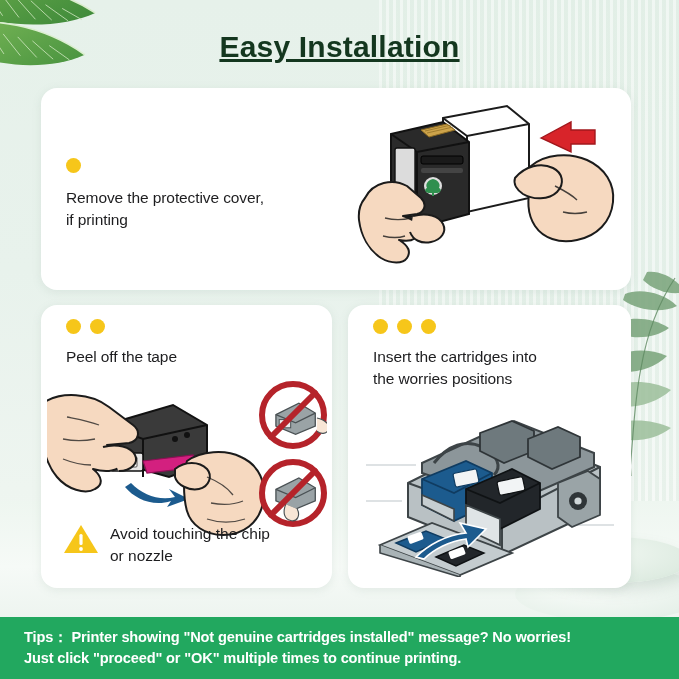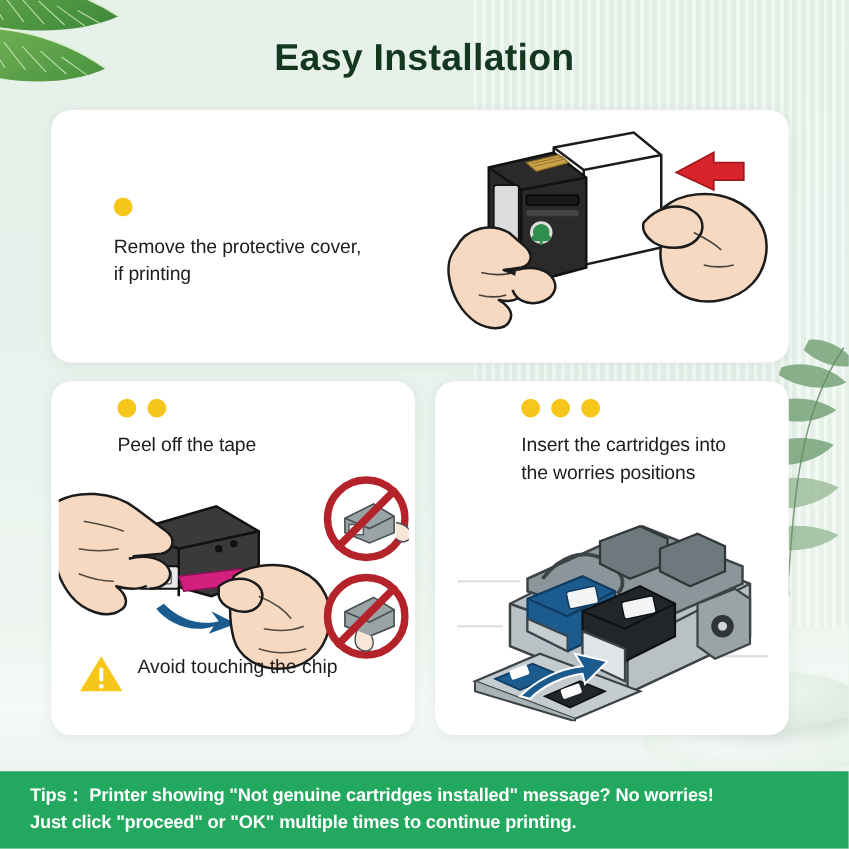--- a/index.html
+++ b/index.html
@@ -44,20 +44,21 @@
 
   
   .plant-r{ position:absolute; right:-6px; top:268px; width:96px; height:250px; }
 
   
   #title{
     position:absolute; top:30px; left:0; right:0;
     text-align:center;
     font-size:30px; font-weight:bold; letter-spacing:.2px;
     color:#14371f;
+    text-decoration:underline;
   }
 
   
   .card{
     position:absolute;
     background:#ffffff;
     border-radius:16px;
     box-shadow:0 2px 10px rgba(110,140,120,.13);
   }
   #card1{ left:41px; top:88px; width:590px; height:202px; }
@@ -68,36 +69,36 @@
   .dot{ width:15px; height:15px; border-radius:50%; background:#f6c61a; }
 
   .step-text{
     color:#1d1d1f;
     font-size:15.5px;
     line-height:1.42;
     letter-spacing:-.1px;
   }
 
   
-  #c1-body{ position:absolute; left:25px; top:70px; width:300px;margin-left:25px; }
+  #c1-body{ position:absolute; left:25px; top:70px; width:300px; }
   #c1-body .dots{ margin-bottom:14px; }
   #c1-art{ position:absolute; right:6px; top:6px; width:270px; height:190px; }
 
   
-  #c2-head{ position:absolute; left:25px; top:14px;margin-left:28px; }
+  #c2-head{ position:absolute; left:25px; top:14px; }
   #c2-head .dots{ margin-bottom:12px; }
   #c2-art{ position:absolute; left:6px; top:72px; width:280px; height:168px; }
   #c2-warn{
     position:absolute; left:22px; top:218px; right:12px;
     display:flex; align-items:flex-start; gap:11px;
   }
   #c2-warn .warn-txt{ font-size:15.5px; line-height:1.42; color:#1d1d1f; }
 
   
-  #c3-head{ position:absolute; left:25px; top:14px; width:240px;margin-left:44px; }
+  #c3-head{ position:absolute; left:25px; top:14px; width:240px; }
   #c3-head .dots{ margin-bottom:12px; }
   #c3-art{ position:absolute; left:14px; top:100px; width:256px; height:172px; }
 
   
   #tips{
     position:absolute; left:0; right:0; bottom:0; height:62px;
     background:#22a85f;
     display:flex; flex-direction:column; justify-content:center;
     padding:0 0 0 24px;
   }
@@ -318,20 +319,21 @@
   </svg>
 
   <div id="c2-warn">
     <svg width="36" height="32" viewBox="0 0 36 32">
       <path d="M18 2 L35 30 L1 30 Z" fill="#f6c61a"></path>
       <rect x="16.4" y="11" width="3.2" height="11" rx="1.5" fill="#ffffff"></rect>
       <circle cx="18" cy="26" r="1.9" fill="#ffffff"></circle>
     </svg>
     <div class="warn-txt">
       <div>Avoid touching the chip</div>
+      <div>or nozzle</div>
     </div>
   </div>
 </div>
 
 <div class="card" id="card3">
 
   <div id="c3-head">
     <div class="dots">
       <span class="dot"></span>
       <span class="dot"></span>

